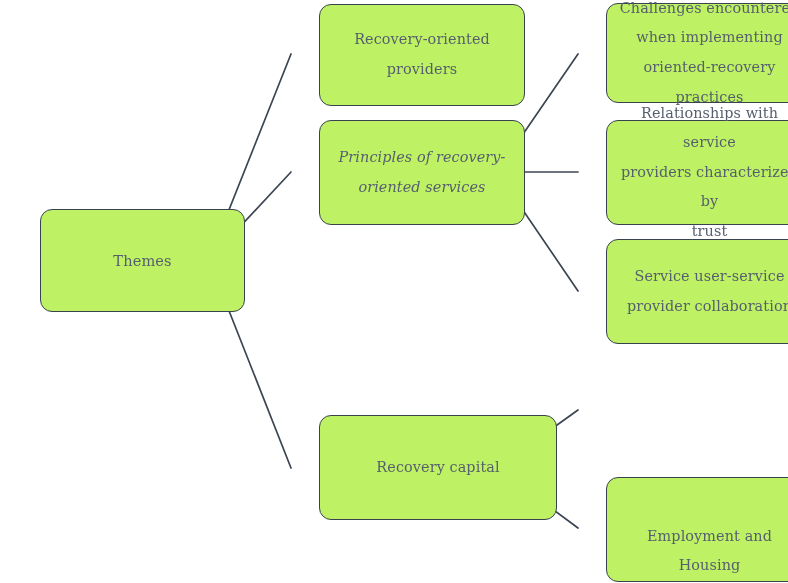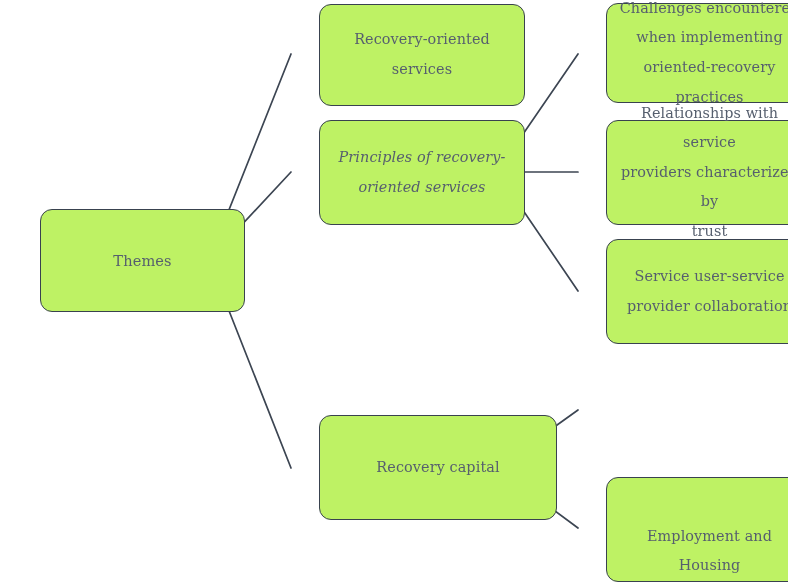--- a/index.html
+++ b/index.html
@@ -71,21 +71,21 @@
       <line x1="497" y1="468" x2="578" y2="410"></line>
       <line x1="497" y1="468" x2="578" y2="528"></line>
     </g>
   </svg>
 
   <div class="node node-root" style="left:12px; top:209px; width:205px; height:103px;">
     <span class="node-label">Themes</span>
   </div>
 
   <div class="node" style="left:291px; top:4px; width:206px; height:102px;">
-    <span class="node-label">Recovery-oriented services</span>
+    <span class="node-label">Recovery-oriented providers</span>
   </div>
 
   <div class="node" style="left:291px; top:120px; width:206px; height:105px;font-style:italic;">
     <span class="node-label">Principles of recovery-
 oriented services</span>
   </div>
 
   <div class="node" style="left:291px; top:415px; width:238px; height:105px;">
     <span class="node-label">Recovery capital</span>
   </div>

